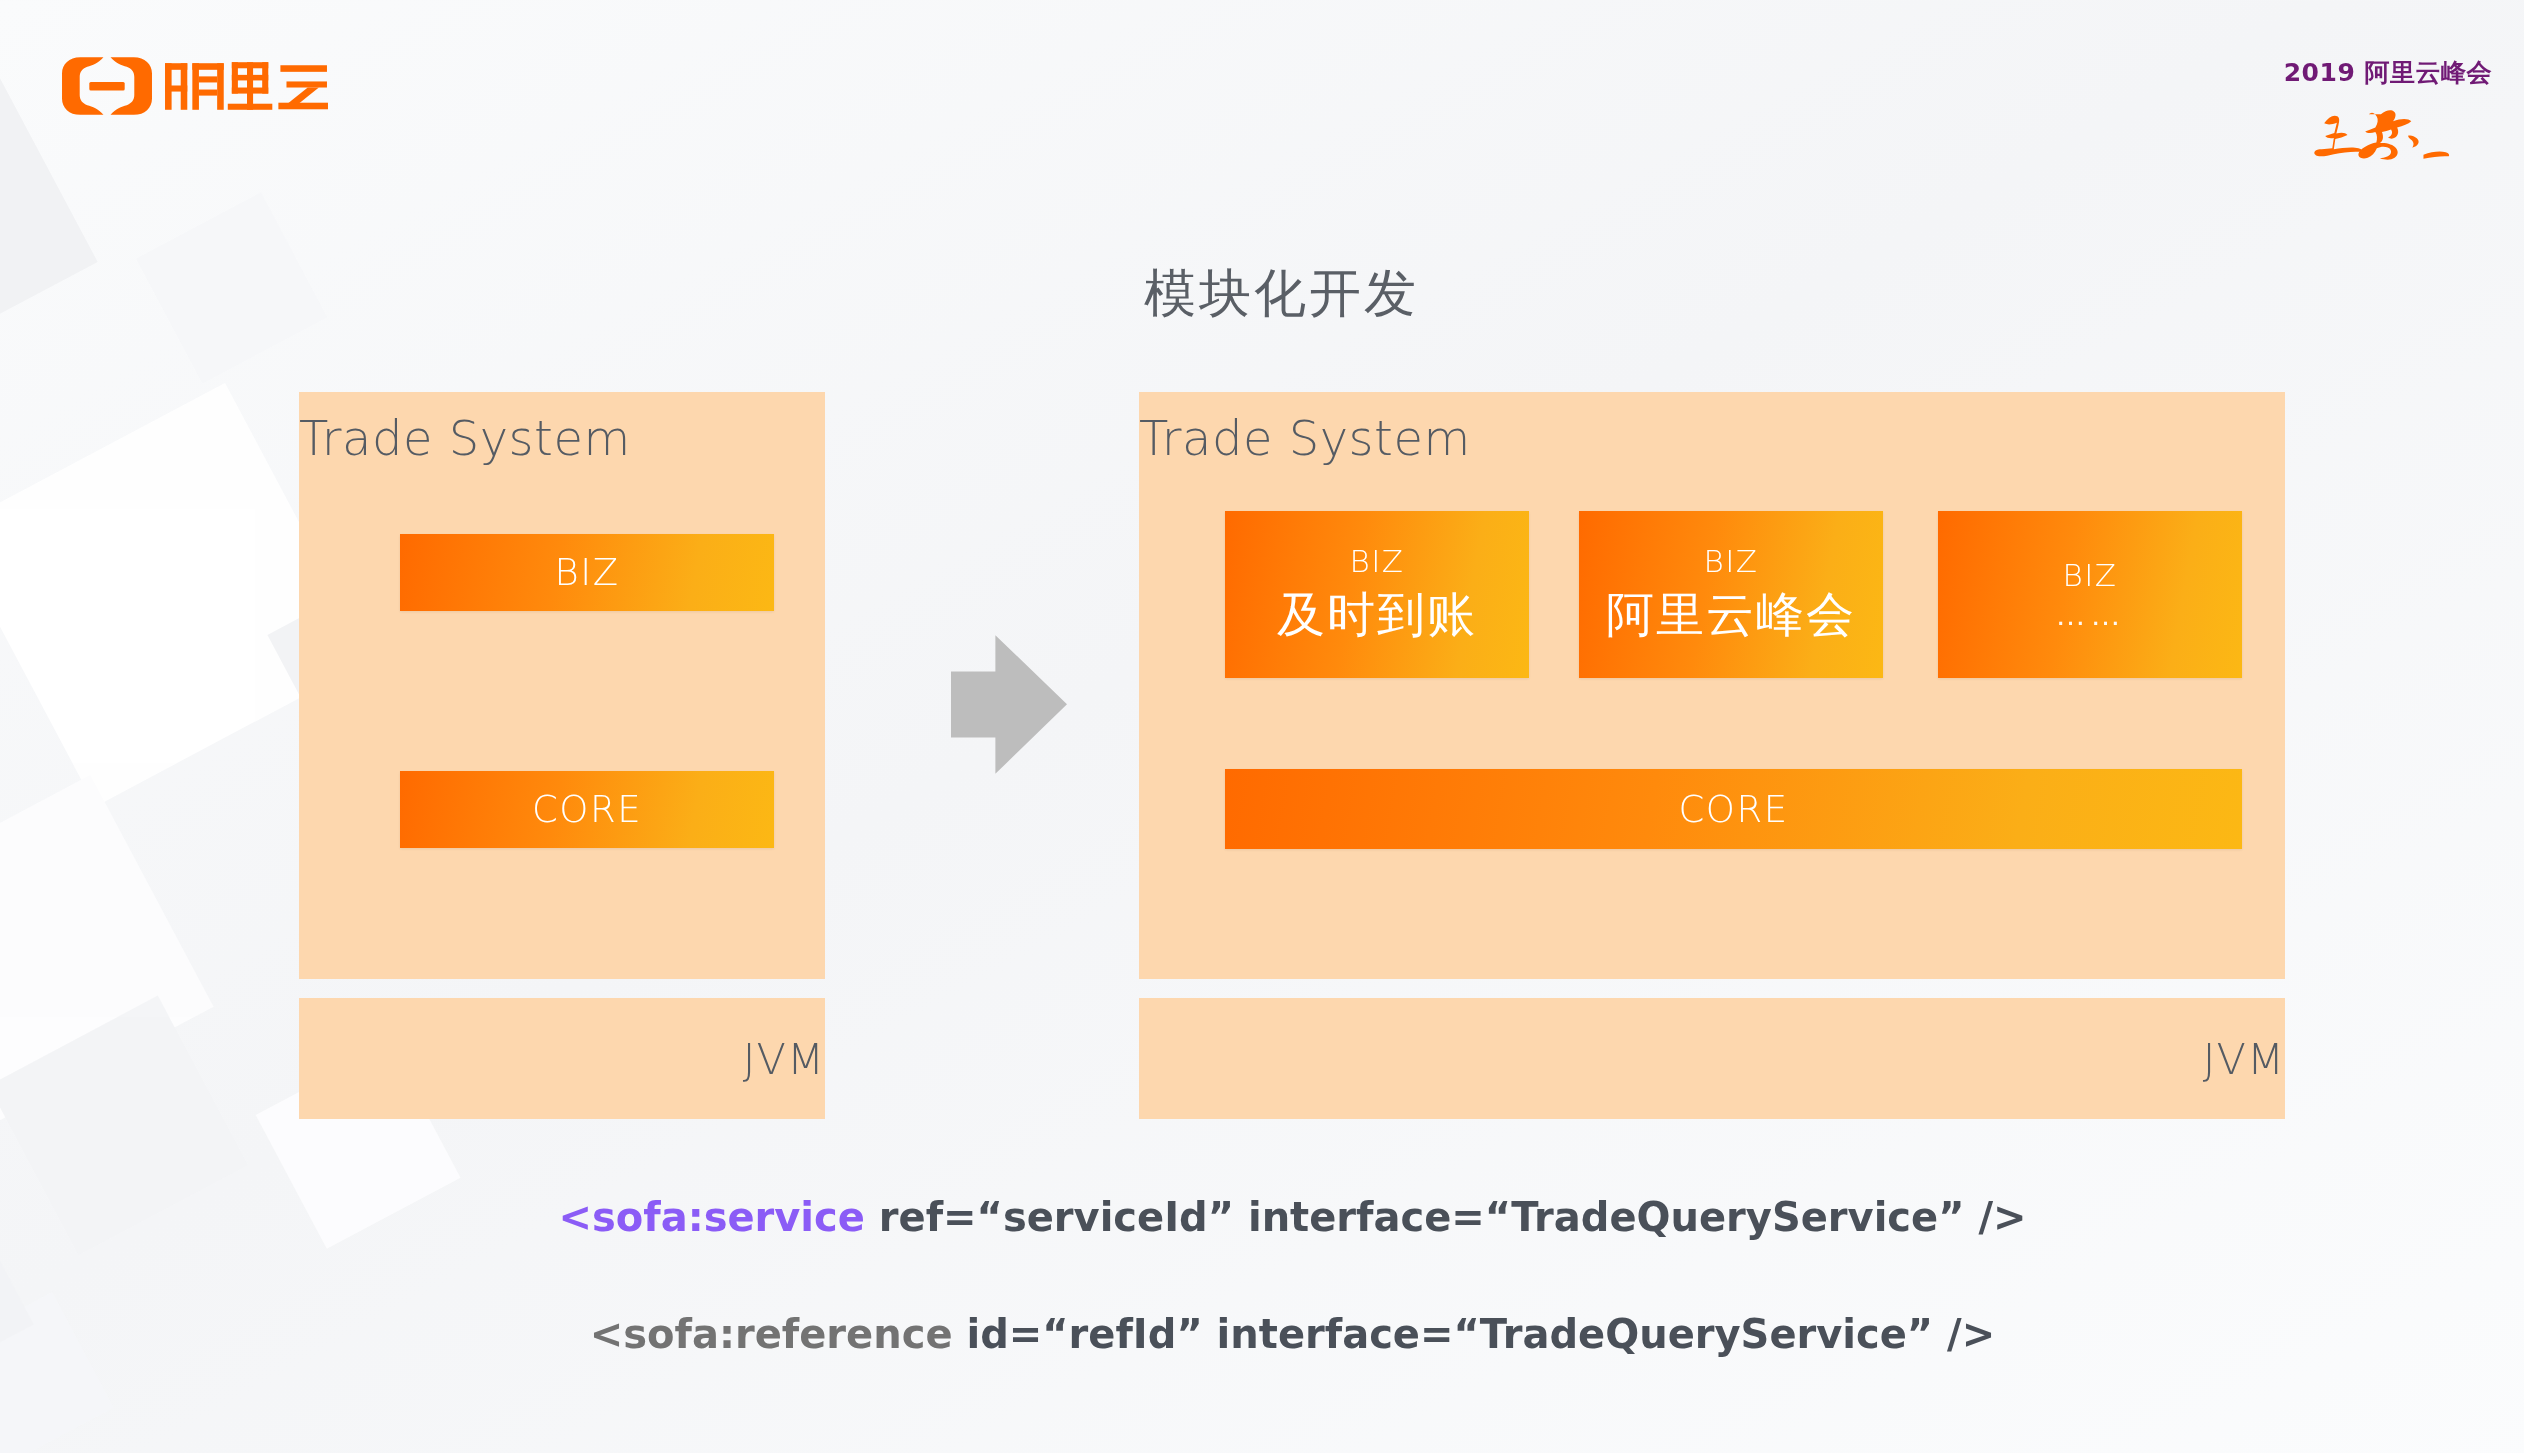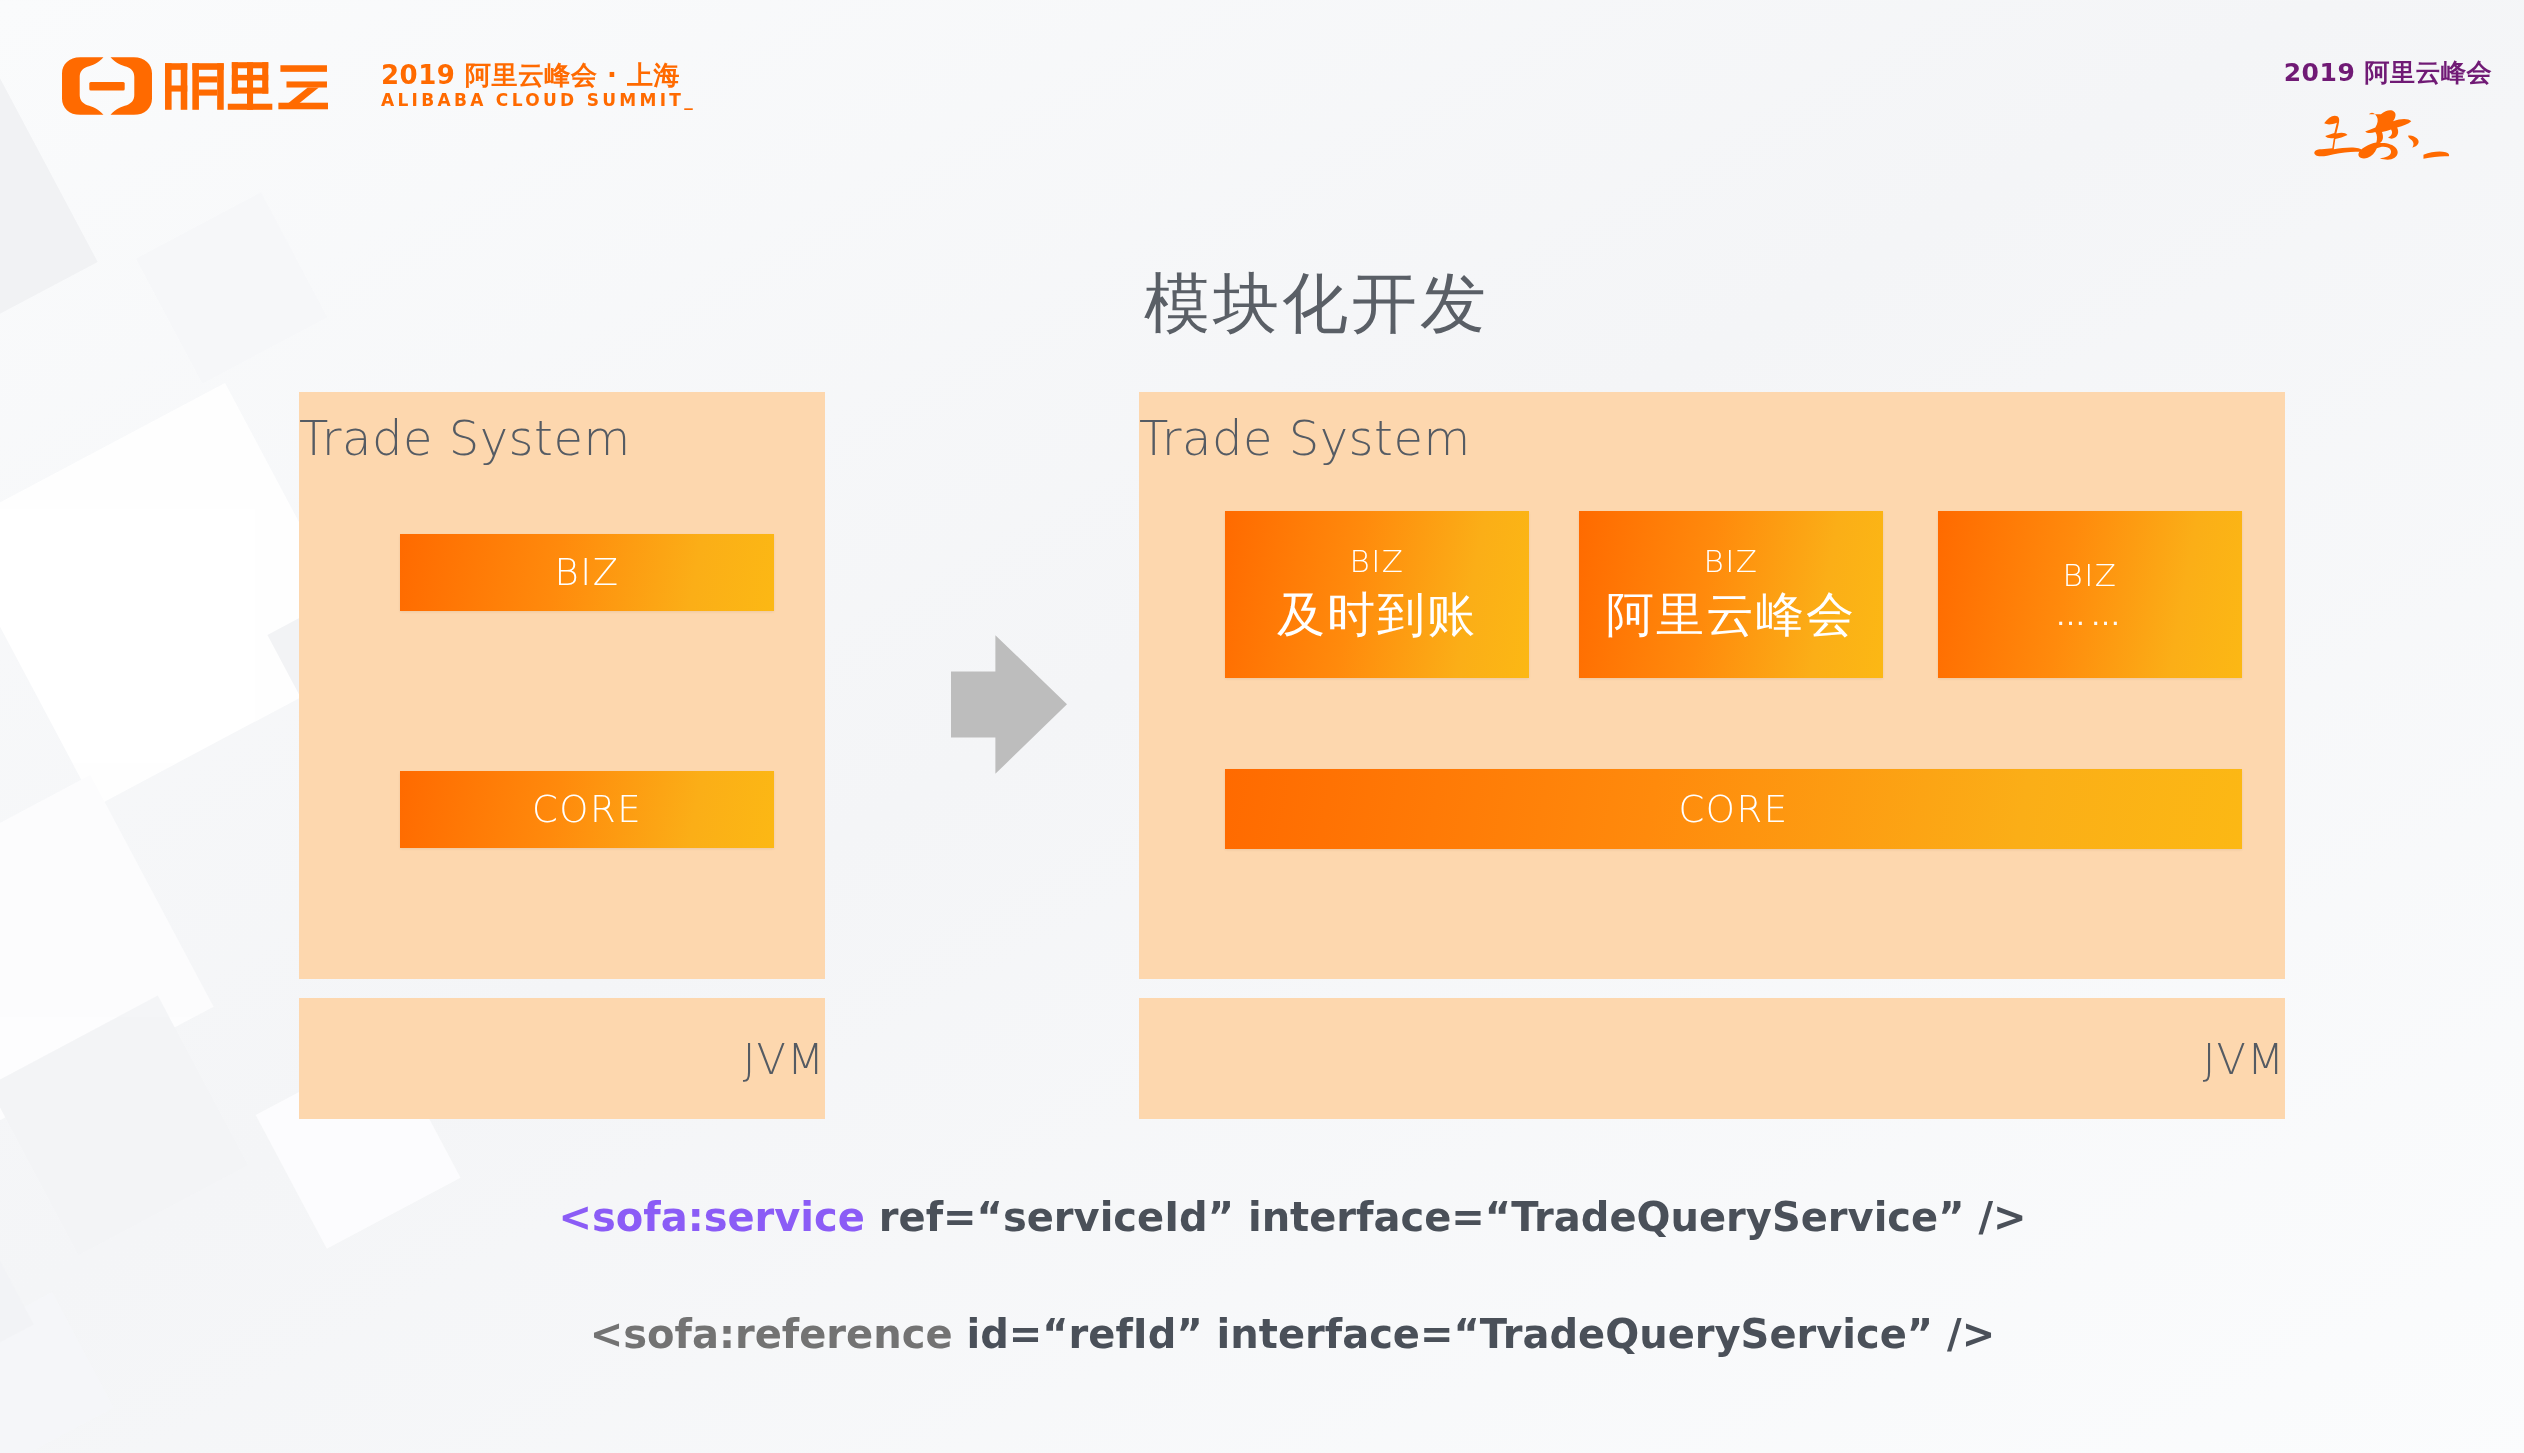--- a/index.html
+++ b/index.html
@@ -29,21 +29,21 @@
              font-family:"DejaVu Sans","Liberation Sans",sans-serif;}
 
   #corner-brand{position:absolute;right:93px;top:56px;text-align:center;}
   #corner-cn{font-size:25px;font-weight:bold;color:#701a75;letter-spacing:0.5px;white-space:nowrap;
              font-family:"DejaVu Sans","Liberation Sans",sans-serif;}
   #corner-calligraphy{margin-top:13px;display:flex;justify-content:center;}
 
   
   #slide-title{
     position:absolute;left:1144px;top:259px;
-    font-size:66px;color:#5a5f66;letter-spacing:3px;
+    font-size:52px;color:#5a5f66;letter-spacing:3px;
     font-family:"DejaVu Sans","Liberation Sans",sans-serif;
     font-weight:300;z-index:5;white-space:nowrap;
   }
 
   
   #diagram{position:absolute;left:0;top:0;width:2585px;height:1454px;z-index:4;}
 
   .panel{position:absolute;background:#FDD7AE;}
   .panel-title{
     position:absolute;left:0;right:0;text-align:left;
@@ -185,24 +185,20 @@
           <rect x="232" y="14" width="92" height="13"></rect>
           <rect x="244" y="46" width="80" height="12"></rect>
           <path d="M246 90 L286 58 h22 L268 90 Z"></path>
           <rect x="228" y="88" width="98" height="13"></rect>
         </g>
       </svg>
     </div>
 
     <div id="summit-divider"></div>
 
-    <div id="summit-block">
-      <div id="summit-cn">2019 阿里云峰会 · 上海</div>
-      <div id="summit-en">ALIBABA CLOUD SUMMIT_</div>
-    </div>
   </div>
 
   <div id="corner-brand">
     <div id="corner-cn">2019 阿里云峰会</div>
     <div id="corner-calligraphy">
       <svg width="157" height="66" viewBox="0 0 310 130" aria-hidden="true">
         <g fill="#FF6A00">
 
           <path d="M30 42 c8 -12 18 -18 26 -14 c5 3 4 10 2 18 l-4 16 c10 -3 18 -2 22 3 c-8 4 -16 6 -24 8 l-3 20 c14 -2 28 -4 42 -3 c10 1 16 4 16 9 c-18 -2 -38 0 -58 4 c-10 2 -20 5 -29 4 c-7 -1 -11 -5 -9 -9 c2 -4 8 -5 14 -5 l21 -2 l3 -20 c-8 1 -14 0 -17 -4 c6 -2 12 -4 18 -6 l5 -20 c-9 3 -17 5 -25 1 Z"></path>
 

